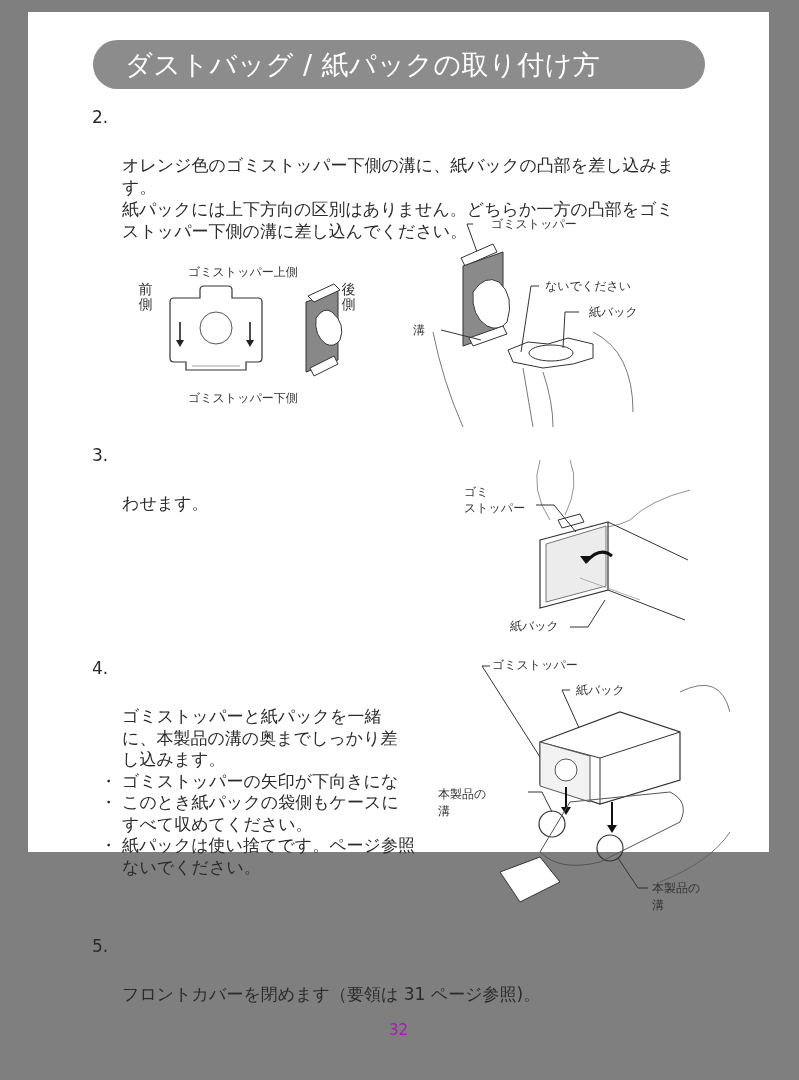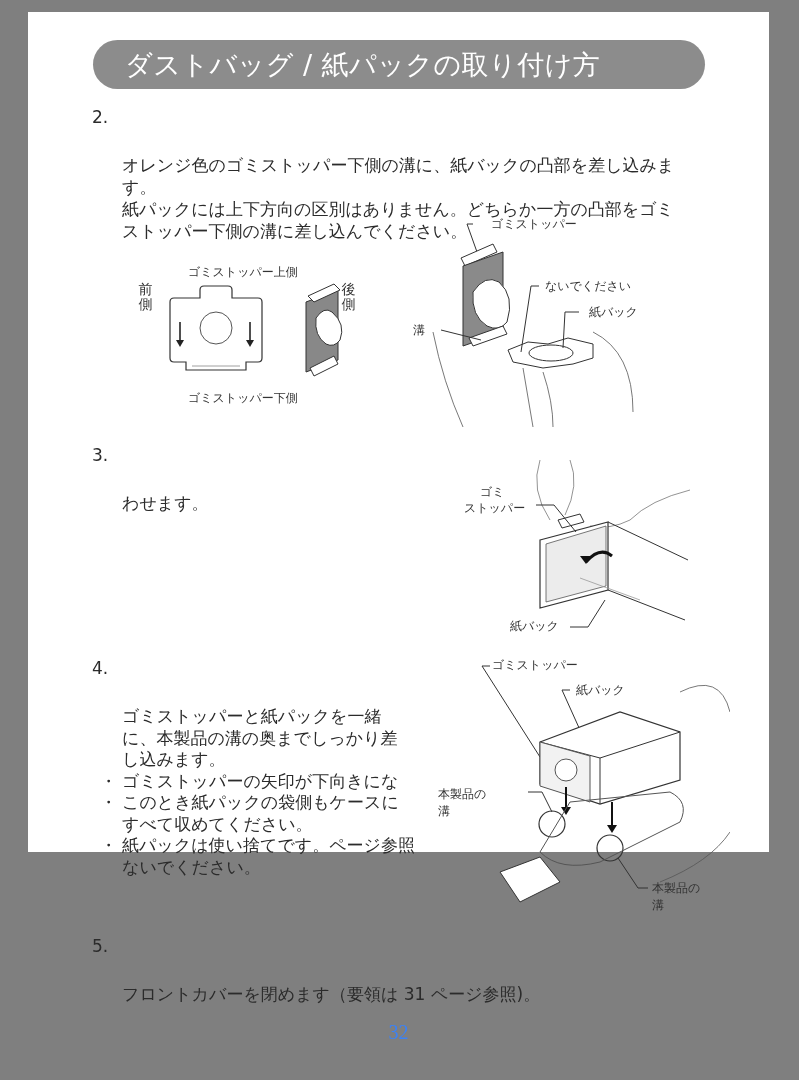--- a/index.html
+++ b/index.html
@@ -19,21 +19,21 @@
   .step { position:absolute; font-size:17px; line-height:22px; color:#2b2b2b; }
   .step .num { position:absolute; left:0; top:0; }
   .step .body { margin-left:30px;margin-top:48px; }
   .step .body p { margin:0; }
   .bullets { margin:0; padding:0; list-style:none; }
   .bullets li { position:relative; padding-left:0; margin:0; }
   .bullets li .dot { position:absolute; left:-22px; top:0; }
   .fig { position:absolute; }
   .lbl { position:absolute; font-size:12px; line-height:17px; color:#333; white-space:nowrap; }
   .vlbl { position:absolute; font-size:14px; line-height:15px; color:#333; width:15px; text-align:center; }
-  .page-num { position:absolute; left:0; width:741px; top:1009px; text-align:center; font-size:20px; color:#3b82f6;font-family:Liberation Serif, serif; }
+  .page-num { position:absolute; left:0; width:741px; top:1009px; text-align:center; font-size:15px; color:#a21caf; }
 </style>
 </head>
 <body>
 
 <div class="page">
 
   <div class="title-pill">ダストバッグ / 紙パックの取り付け方</div>
 
   <div class="step" style="left:64px; top:94px; width:640px;">
     <span class="num">2.</span>
@@ -113,21 +113,21 @@
       <path d="M128 60 L150 54 L154 62 L132 68 Z" fill="#fff" stroke="#333" stroke-width="1"></path>
       <path d="M178 62 L258 100" stroke="#333" stroke-width="1"></path>
       <path d="M178 130 L255 160" stroke="#333" stroke-width="1"></path>
       <path d="M150 118 L210 140" stroke="#999" stroke-width="0.8"></path>
       <path d="M156 102 Q170 86 182 96" fill="none" stroke="#111" stroke-width="3"></path>
       <path d="M150 96 L156 104 L162 96 Z" fill="#111"></path>
       <line x1="106" y1="45" x2="124" y2="45" stroke="#333" stroke-width="1"></line>
       <line x1="124" y1="45" x2="146" y2="72" stroke="#333" stroke-width="1"></line>
       <path d="M140 167 L158 167 L175 140" fill="none" stroke="#333" stroke-width="1"></path>
     </svg>
-    <span class="lbl" style="left:34px; top:24px;margin-left:16px;">ゴミ</span>
+    <span class="lbl" style="left:34px; top:24px;">ゴミ</span>
     <span class="lbl" style="left:34px; top:40px;">ストッパー</span>
     <span class="lbl" style="left:80px; top:158px;">紙バック</span>
   </div>
 
   <div class="step" style="left:64px; top:646px; width:340px; line-height:21.5px;">
     <span class="num">4.</span>
     <div class="body">
       <p>ゴミストッパーと紙パックを一緒</p>
       <p>に、本製品の溝の奥までしっかり差</p>
       <p>し込みます。</p>

